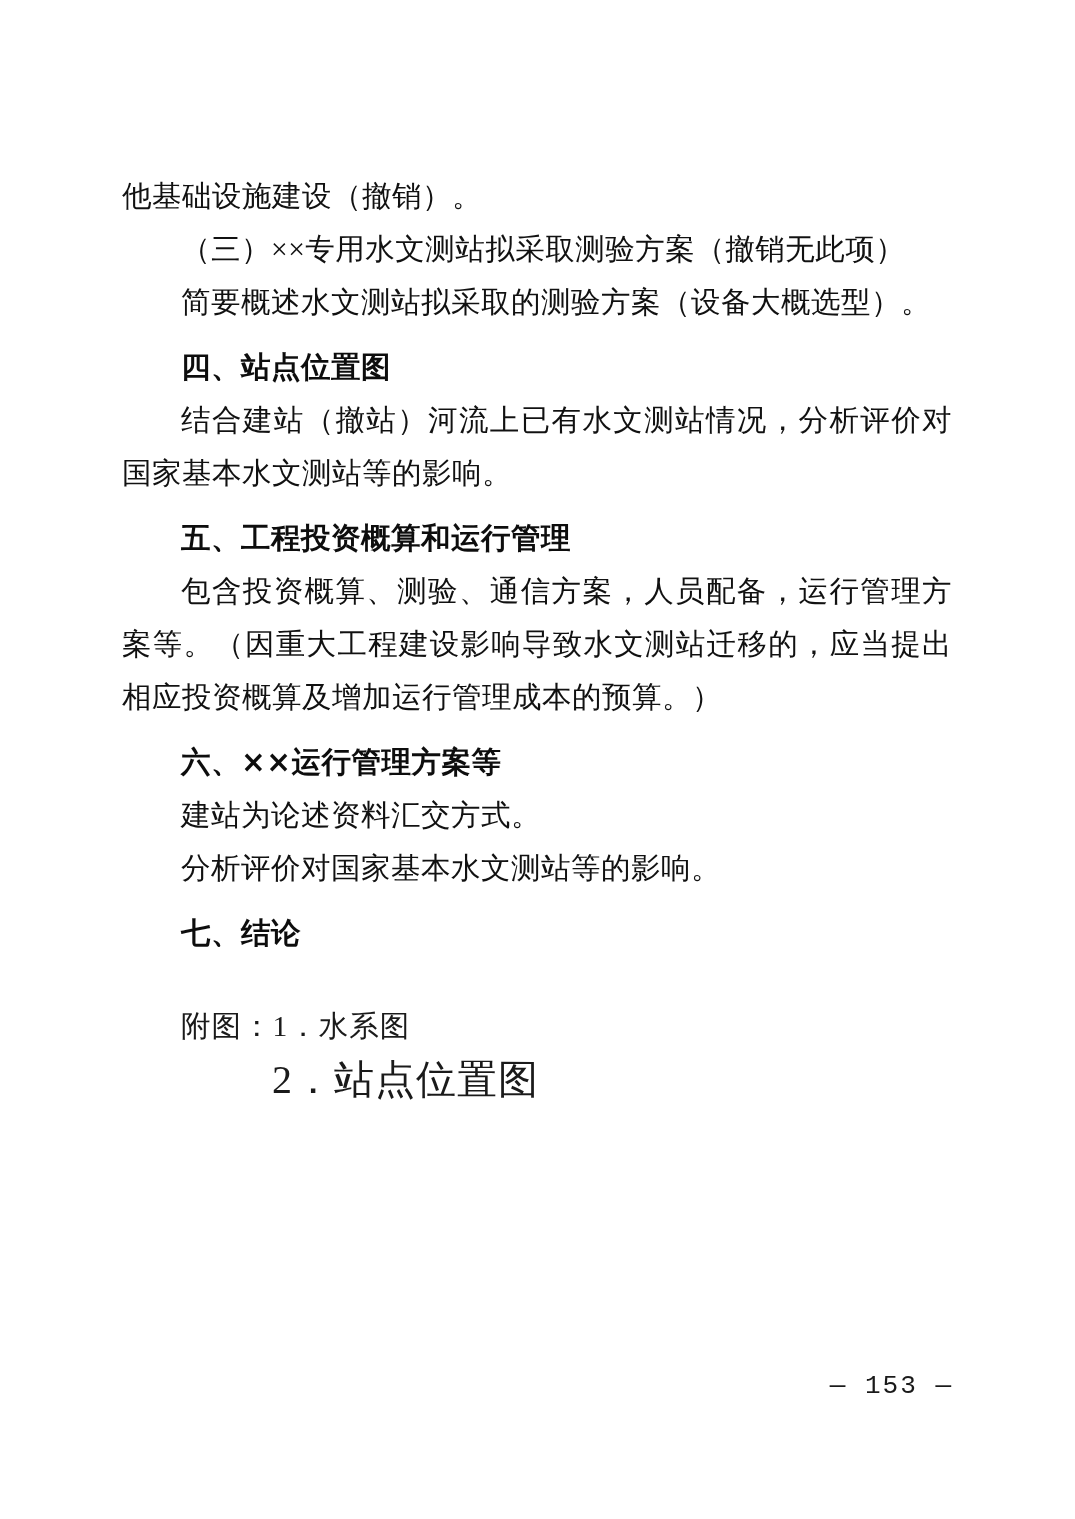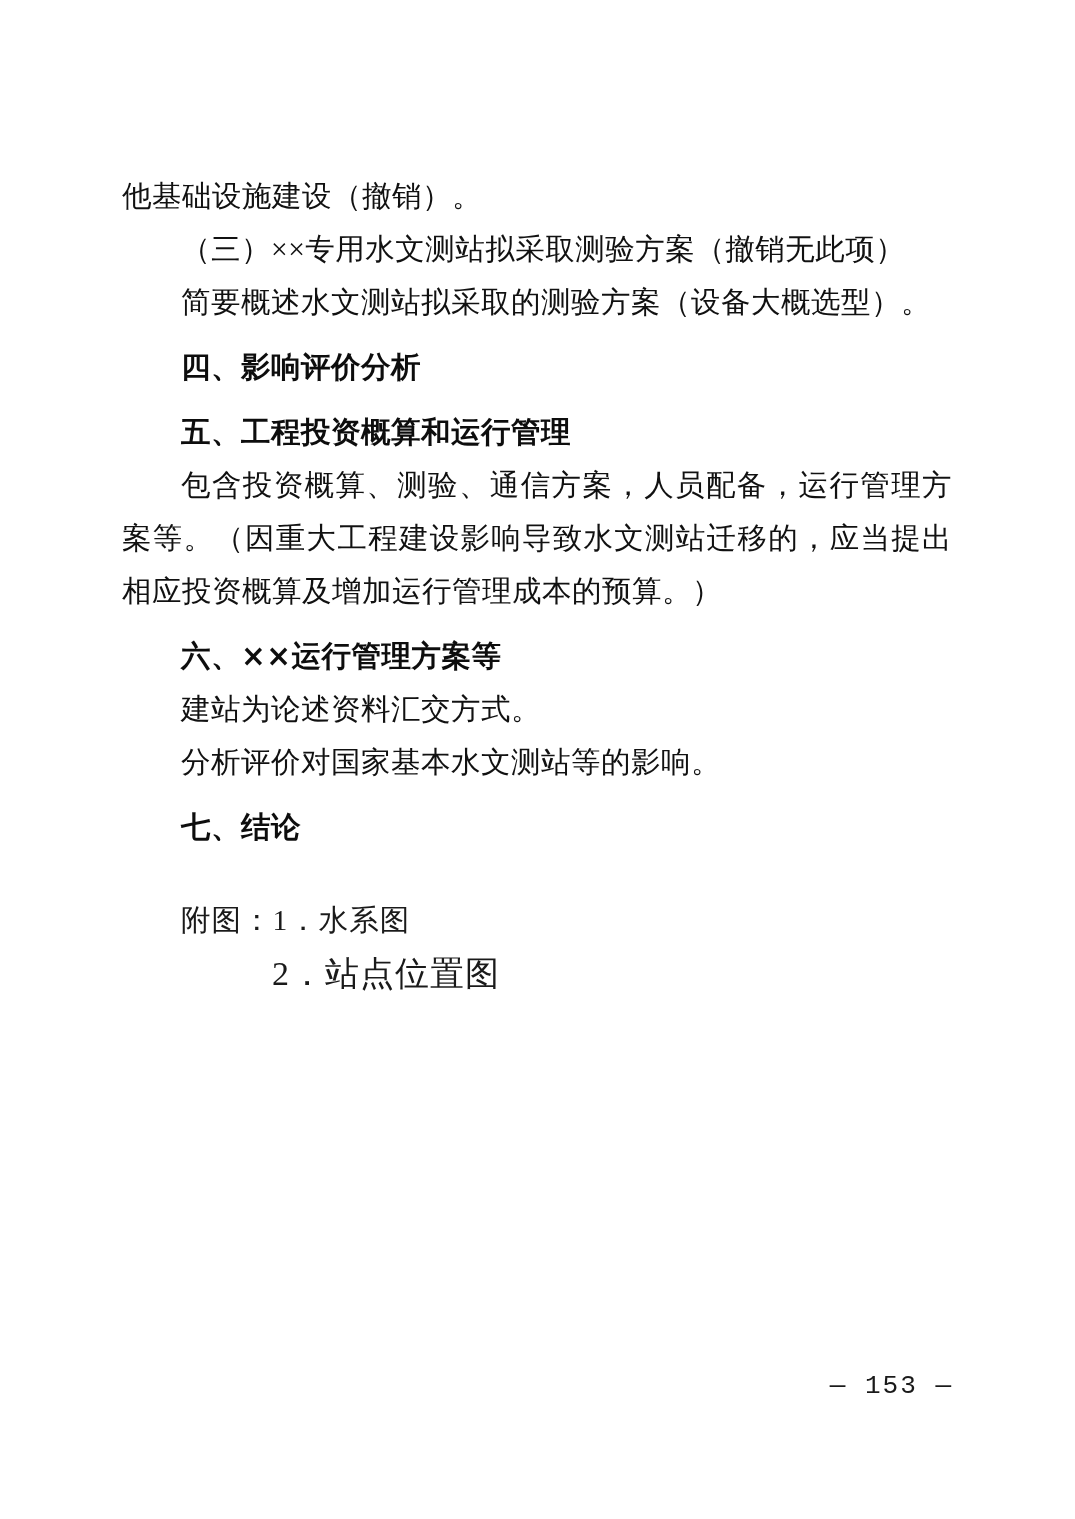--- a/index.html
+++ b/index.html
@@ -48,21 +48,21 @@
   .spacer-sm { height: 12px; }
   .spacer-md { height: 40px; }
   .attach {
     font-size: 29.5px;
     line-height: 53px;
     margin: 0;
     text-indent: 59px;
     letter-spacing: 1px;
   }
   .attach-sub {
-    font-size: 34px;
+    font-size: 40px;
     line-height: 53px;
     margin: 0;
     text-indent: 150px;
     letter-spacing: 1px;
   }
   .pagenum {
     position: absolute;
     right: 122px;
     bottom: 118px;
     font-size: 26px;
@@ -79,22 +79,23 @@
   <div class="content">
 
     <p class="para">他基础设施建设（撤销）。</p>
 
     <p class="para indent">（三）××专用水文测站拟采取测验方案（撤销无此项）</p>
 
     <p class="para indent">简要概述水文测站拟采取的测验方案（设备大概选型）。</p>
 
     <div class="spacer-sm"></div>
 
-    <p class="heading">四、影响评价分析</p>
+    <p class="heading">四、站点位置图</p>
 
+    <p class="para indent">结合建站（撤站）河流上已有水文测站情况，分析评价对国家基本水文测站等的影响。</p>
 
     <div class="spacer-sm"></div>
 
     <p class="heading">五、工程投资概算和运行管理</p>
 
     <p class="para indent">包含投资概算、测验、通信方案，人员配备，运行管理方案等。（因重大工程建设影响导致水文测站迁移的，应当提出相应投资概算及增加运行管理成本的预算。）</p>
 
     <div class="spacer-sm"></div>
 
     <p class="heading">六、××运行管理方案等</p>

